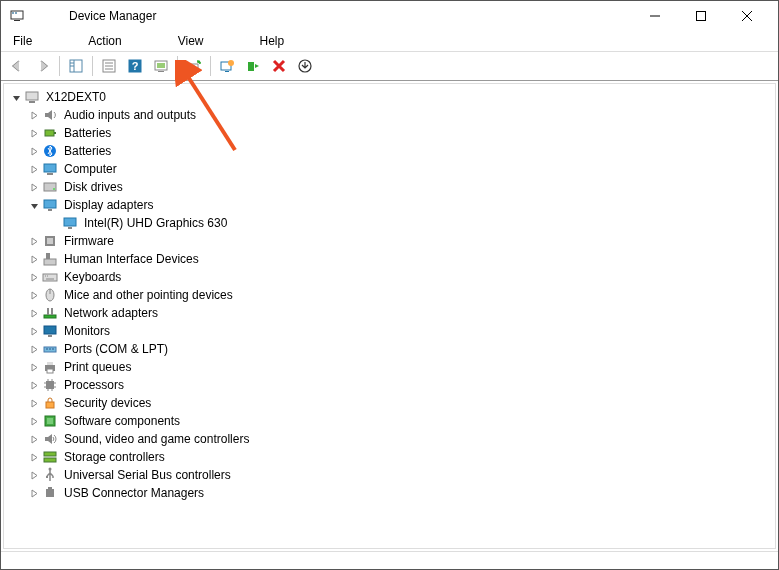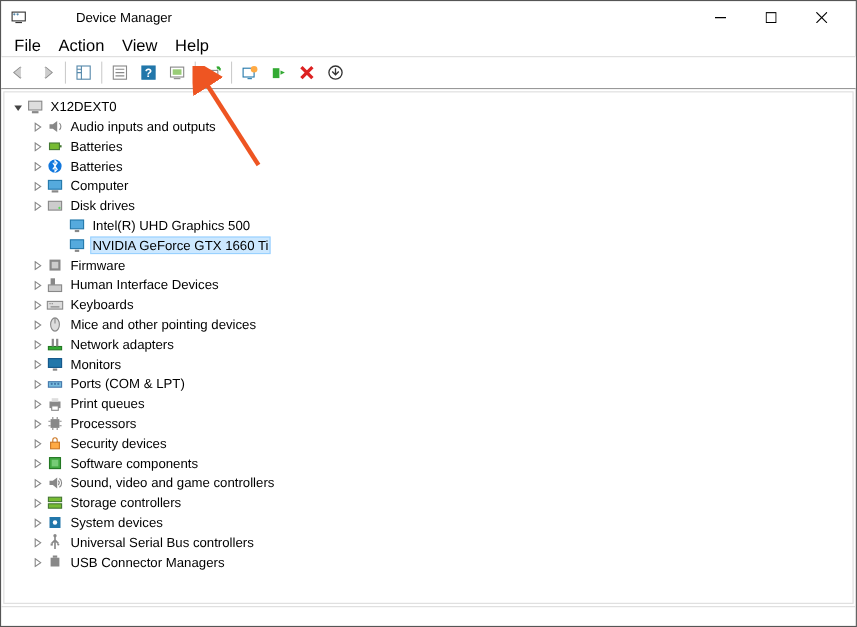--- a/index.html
+++ b/index.html
@@ -2,21 +2,21 @@
 <html><head>
 <meta charset="utf-8">
 <style>
   * { box-sizing: border-box; margin: 0; padding: 0; }
   body { font-family: "Segoe UI", Tahoma, sans-serif; font-size: 12px; background: #fff; width: 779px; height: 570px; overflow: hidden; border: 1px solid #555; }
   .titlebar { display: flex; align-items: center; height: 30px; padding: 0 8px; }
   .titlebar .icon { width: 16px; height: 16px; margin-right: 8px; }
   .titlebar .title { flex: 1; font-size: 12px; margin-left: 36px; }
   .winbtns { display: flex; gap: 0; }
   .winbtn { width: 46px; height: 30px; display: flex; align-items: center; justify-content: center; font-family: sans-serif; }
-  .menubar { display: flex; height: 20px; padding: 0 4px; font-size: 15px; }
+  .menubar { display: flex; align-items: center; height: 20px; padding: 0 4px; font-size: 12px; gap: 40px; }
   .menubar span { padding: 2px 8px; }
   .toolbar { display: flex; align-items: center; height: 30px; padding: 2px 4px; border-top: 1px solid #ddd; border-bottom: 1px solid #999; gap: 2px; background: #fff; }
   .tbtn { width: 24px; height: 24px; display: flex; align-items: center; justify-content: center; border: 1px solid transparent; }
   .tsep { width: 1px; height: 20px; background: #ccc; margin: 0 2px; }
   .tree { padding: 4px 2px; font-size: 12px; height: 466px; overflow: auto; border-top: 1px solid #eee; margin: 2px; border: 1px solid #ddd; }
   .node { display: flex; align-items: center; height: 18px; white-space: nowrap; }
   .expander { width: 16px; height: 16px; display: flex; align-items: center; justify-content: center; color: #666; font-size: 10px; cursor: pointer; }
   .node-icon { width: 16px; height: 16px; display: flex; align-items: center; justify-content: center; margin-right: 4px; }
   .node-label { padding: 1px 2px; }
   .selected .node-label { background: #cce8ff; border: 1px solid #99d1ff; padding: 0 1px; }
@@ -221,37 +221,42 @@
         </svg>
       </span>
       <span class="node-icon">
         <svg width="16" height="16">
           <rect x="2" y="4" width="12" height="8" fill="#ccc" stroke="#888"></rect>
           <circle cx="12" cy="10" r="1" fill="#5d5"></circle>
         </svg>
       </span>
       <span class="node-label">Disk drives</span>
     </div>
-    <div class="node" style="padding-left:56px">
+    <div class="node" style="padding-left:20px">
+      <span class="expander">
+        <svg width="9" height="9">
+          <path d="M1 3 L8 3 L4.5 8 Z" fill="#444"></path>
+        </svg>
+      </span>
       <span class="node-icon">
         <svg width="16" height="16">
           <rect x="2" y="3" width="12" height="8" fill="#5ad" stroke="#27a"></rect>
           <rect x="6" y="12" width="4" height="2" fill="#888"></rect>
         </svg>
       </span>
-      <span class="node-label">Intel(R) UHD Graphics 500</span>
-    </div>
-    <div class="node selected" style="padding-left:56px">
+      <span class="node-label">Display adapters</span>
+    </div>
+    <div class="node" style="padding-left:56px">
       <span class="node-icon">
         <svg width="16" height="16">
           <rect x="2" y="3" width="12" height="8" fill="#5ad" stroke="#27a"></rect>
           <rect x="6" y="12" width="4" height="2" fill="#888"></rect>
         </svg>
       </span>
-      <span class="node-label">NVIDIA GeForce GTX 1660 Ti</span>
+      <span class="node-label">Intel(R) UHD Graphics 630</span>
     </div>
     <div class="node" style="padding-left:20px">
       <span class="expander">
         <svg width="9" height="9">
           <path d="M2 1 L7 4.5 L2 8 Z" fill="none" stroke="#888"></path>
         </svg>
       </span>
       <span class="node-icon">
         <svg width="16" height="16">
           <rect x="3" y="3" width="10" height="10" fill="#888"></rect>
@@ -442,34 +447,20 @@
       <span class="node-label">Storage controllers</span>
     </div>
     <div class="node" style="padding-left:20px">
       <span class="expander">
         <svg width="9" height="9">
           <path d="M2 1 L7 4.5 L2 8 Z" fill="none" stroke="#888"></path>
         </svg>
       </span>
       <span class="node-icon">
         <svg width="16" height="16">
-          <rect x="3" y="3" width="10" height="10" fill="#27a"></rect>
-          <circle cx="8" cy="8" r="2" fill="#fff"></circle>
-        </svg>
-      </span>
-      <span class="node-label">System devices</span>
-    </div>
-    <div class="node" style="padding-left:20px">
-      <span class="expander">
-        <svg width="9" height="9">
-          <path d="M2 1 L7 4.5 L2 8 Z" fill="none" stroke="#888"></path>
-        </svg>
-      </span>
-      <span class="node-icon">
-        <svg width="16" height="16">
           <path d="M8 2 L8 14 M8 6 L5 9 M8 6 L11 9" stroke="#888" stroke-width="1.5" fill="none"></path>
           <circle cx="8" cy="2" r="1.5" fill="#888"></circle>
           <rect x="4" y="9" width="2" height="2" fill="#888"></rect>
           <circle cx="11" cy="10" r="1" fill="#888"></circle>
         </svg>
       </span>
       <span class="node-label">Universal Serial Bus controllers</span>
     </div>
     <div class="node" style="padding-left:20px">
       <span class="expander">

